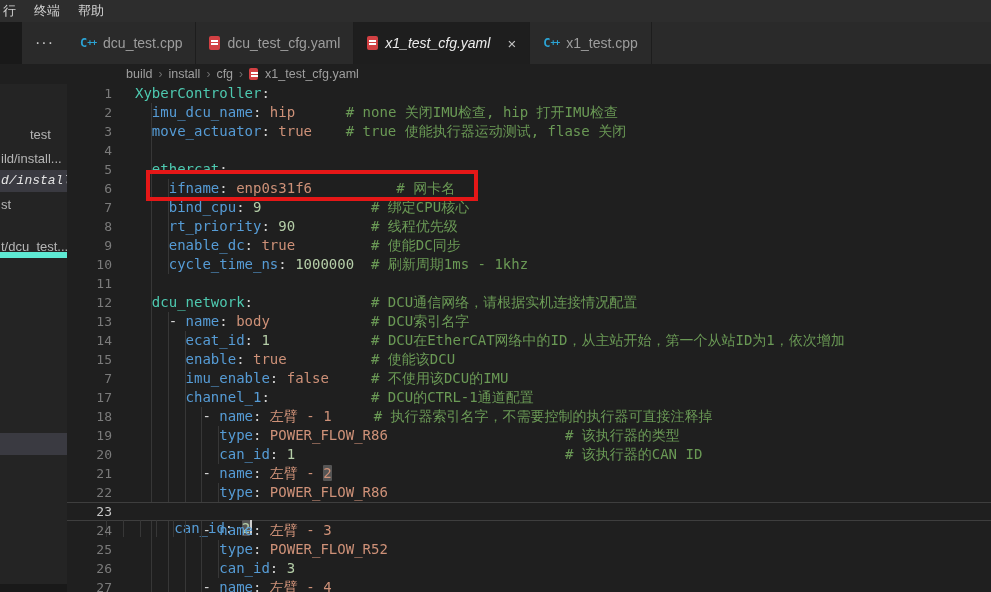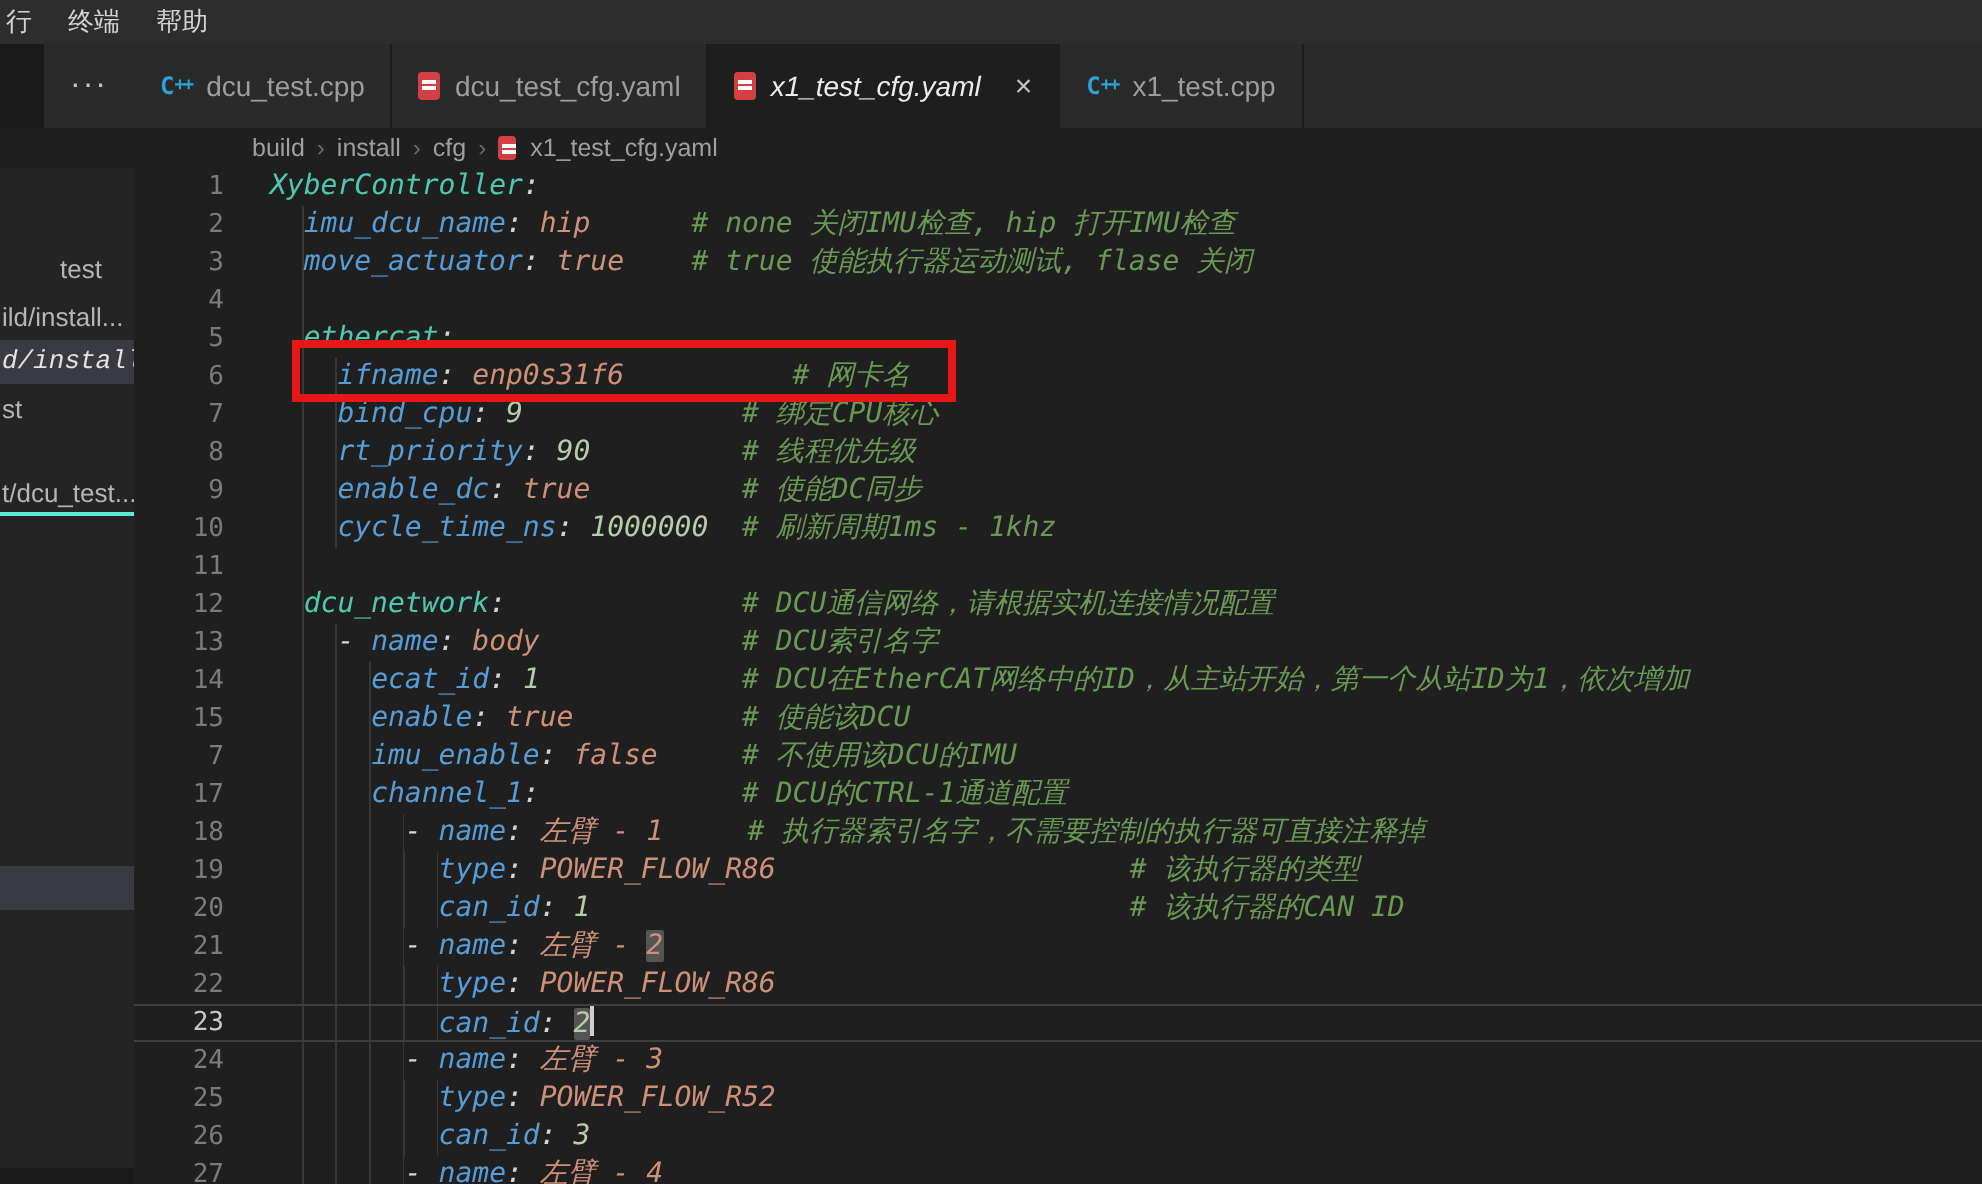--- a/index.html
+++ b/index.html
@@ -43,30 +43,30 @@
   
   #main{display:flex;height:528px;position:relative;}
   #sidebar{width:67px;background:#242424;position:relative;flex:none;height:100%;}
   .side-item{
     position:absolute;left:0;width:100%;height:22px;line-height:22px;
     color:#b5b5b5;font-size:13px;padding-left:1px;white-space:nowrap;overflow:hidden;
     box-sizing:border-box;
   }
   .side-item.selected{background:#3a3a41;color:#e3e3e3;font-family:Liberation Mono, monospace;}
   .side-item.italic{font-style:italic;}
-  .side-item.underline{border-bottom:2px solid #5eead4;}
+  .side-item.underline{border-bottom:6px solid #5eead4;}
   #side-bottom-block{position:absolute;left:0;top:500px;width:100%;height:28px;background:#191919;}
   
   #editor{flex:1;background:#1f1f1f;overflow:hidden;}
   #lines{font-family:"DejaVu Sans Mono",monospace;font-size:14px;}
   .line{display:flex;height:19px;line-height:19px;white-space:pre;}
-  .line.active{border-top:1px solid #3e3e3e;border-bottom:1px solid #3e3e3e;height:17px;line-height:17px;}
+  .line.active{border-top:1px solid #3e3e3e;border-bottom:1px solid #3e3e3e;height:17px;line-height:17px;flex-direction:column;}
   .gutter{width:45px;flex:none;text-align:right;color:#7b7b7b;font-size:13px;}
   .line.active .gutter{color:#c8c8c8;}
-  .code{padding-left:23px;font-style:italic;}
+  .code{padding-left:23px;}
   .ind{display:inline-block;height:100%;vertical-align:top;
     background-image:repeating-linear-gradient(to right,
       transparent 0, transparent calc(2ch - 1px), #373737 calc(2ch - 1px), #373737 2ch);}
   .tk-k{color:#569cd6;}
   .tk-K{color:#4ec9b0;}
   .tk-s{color:#ce9178;}
   .tk-n{color:#b5cea8;}
   .tk-c{color:#6a9955;}
   .tk-p{color:#d4d4d4;}
   .hl{background:#555555;border-radius:1px;}

